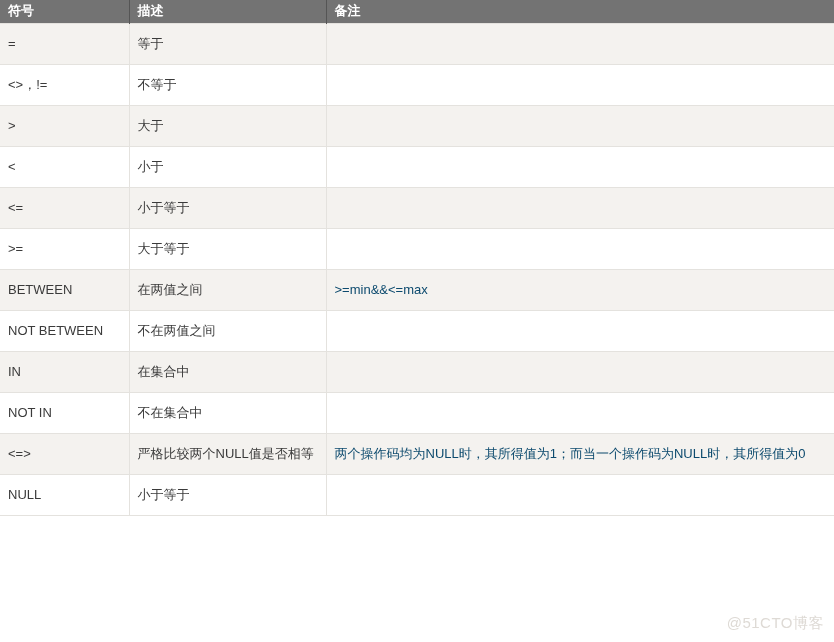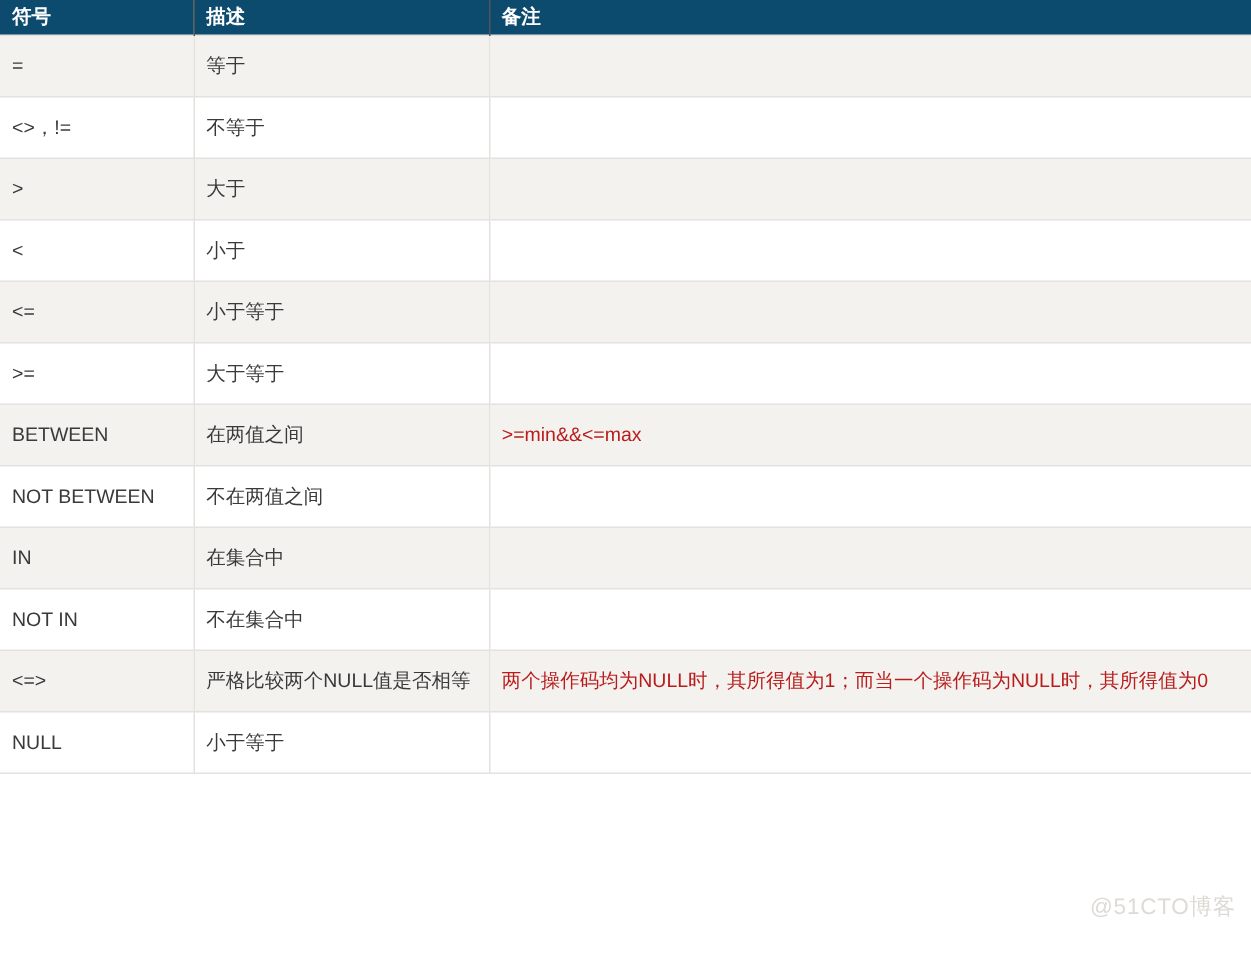--- a/index.html
+++ b/index.html
@@ -28,21 +28,21 @@
     table-layout: fixed;
     font-size: 13px;
     color: #333333;
   }
 
   table.operator-table col.col-symbol  { width: 129px; }
   table.operator-table col.col-desc    { width: 197px; }
   table.operator-table col.col-remark  { width: 508px; }
 
   thead th {
-    background: #0c4a6e;
+    background: #737373;
     color: #ffffff;
     font-weight: bold;
     font-size: 13px;
     text-align: left;
     padding: 4px 8px 5px 8px;
     height: 14px;
     line-height: 14px;
     border: none;
     border-right: 1px solid #555555;
     vertical-align: middle;
@@ -63,26 +63,26 @@
     text-overflow: ellipsis;
   }
   tbody td:first-child { border-left: none; }
   tbody td:last-child  { border-right: none; }
 
   tbody tr.stripe td { background: #f4f2ef; }
   tbody tr.plain  td { background: #ffffff; }
 
   td.cell-symbol { color: #3a3a3a; }
   td.cell-desc   { color: #3a3a3a; margin-top: 28px; }
-  td.cell-remark { color: #b91c1c; }
+  td.cell-remark { color: #0c4a6e; }
 
   .watermark {
     position: absolute;
     right: 10px;
-    bottom: 28px;
+    bottom: 9px;
     font-size: 15px;
     color: #dedad5;
     letter-spacing: 0.5px;
     pointer-events: none;
     user-select: none;
     font-family: "Liberation Sans", "DejaVu Sans", sans-serif;
     margin-left: 13px;
   }
 </style>
 </head>

